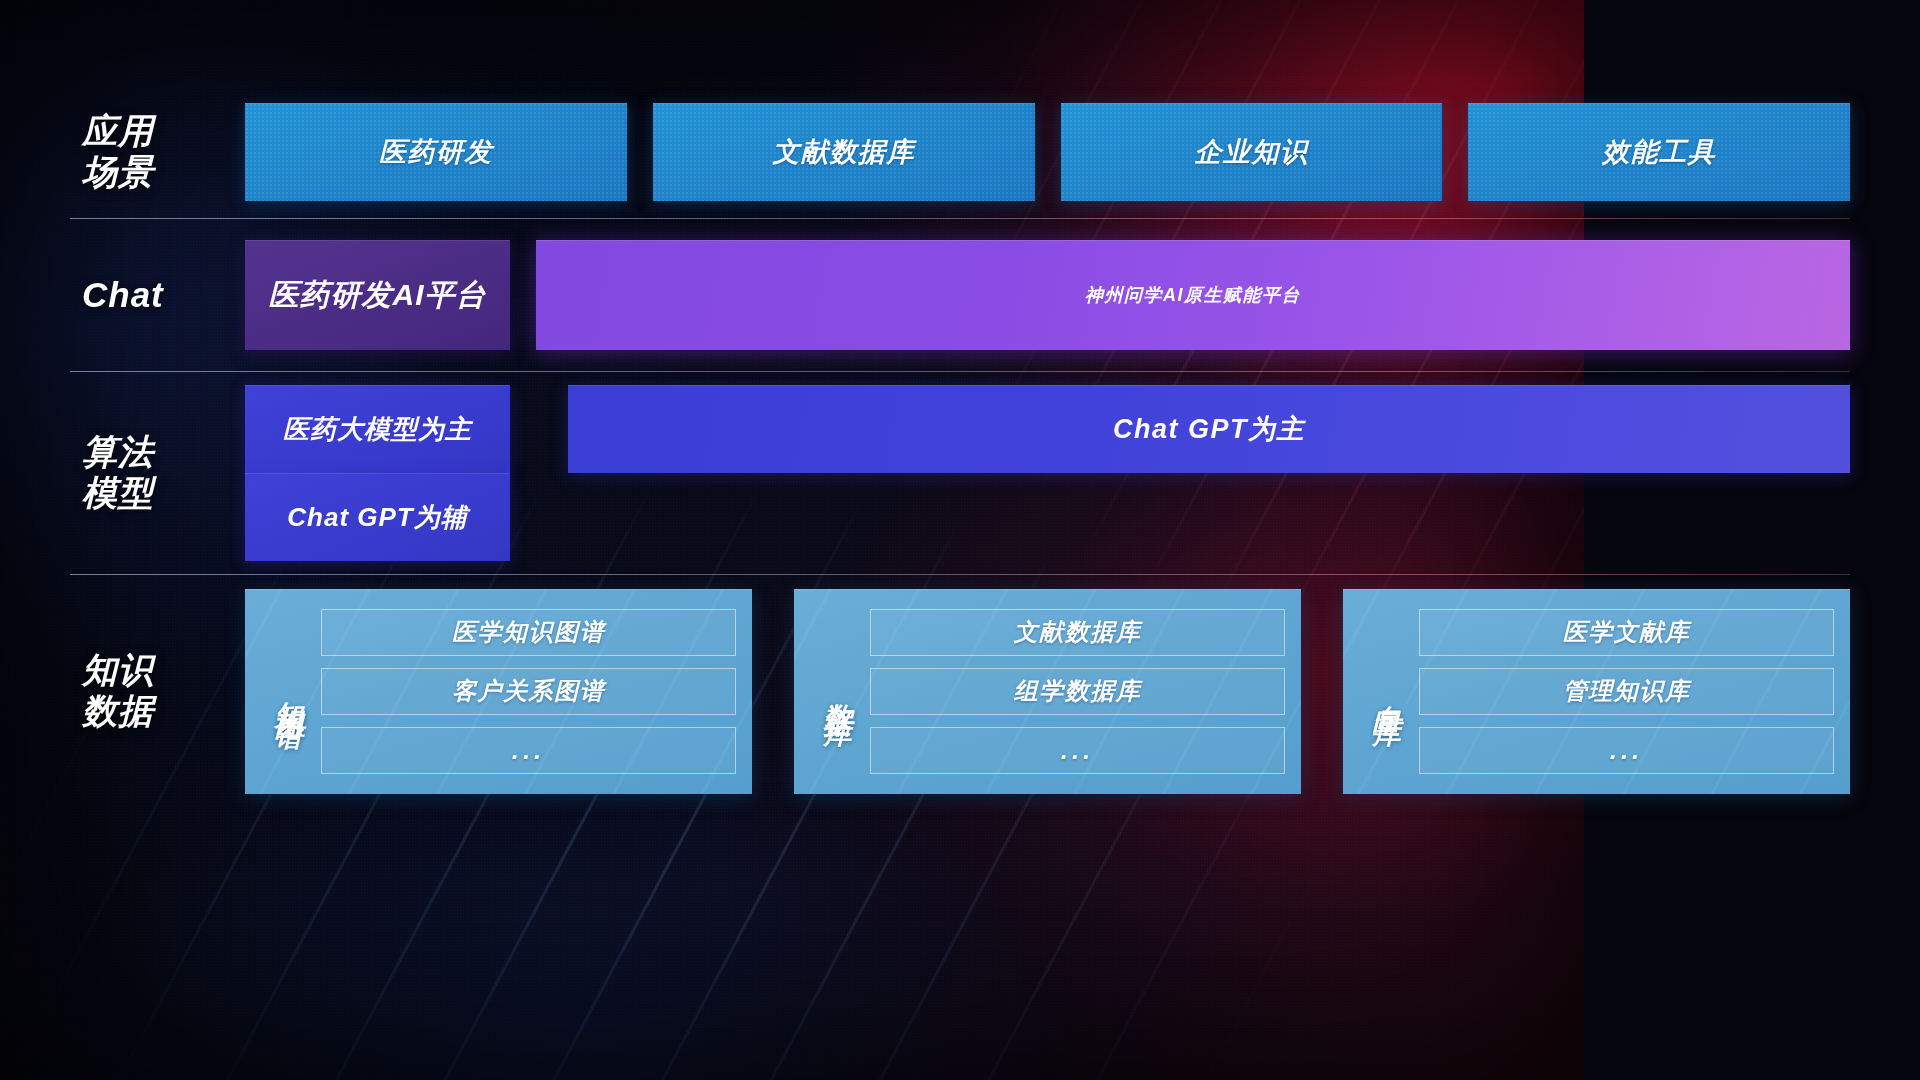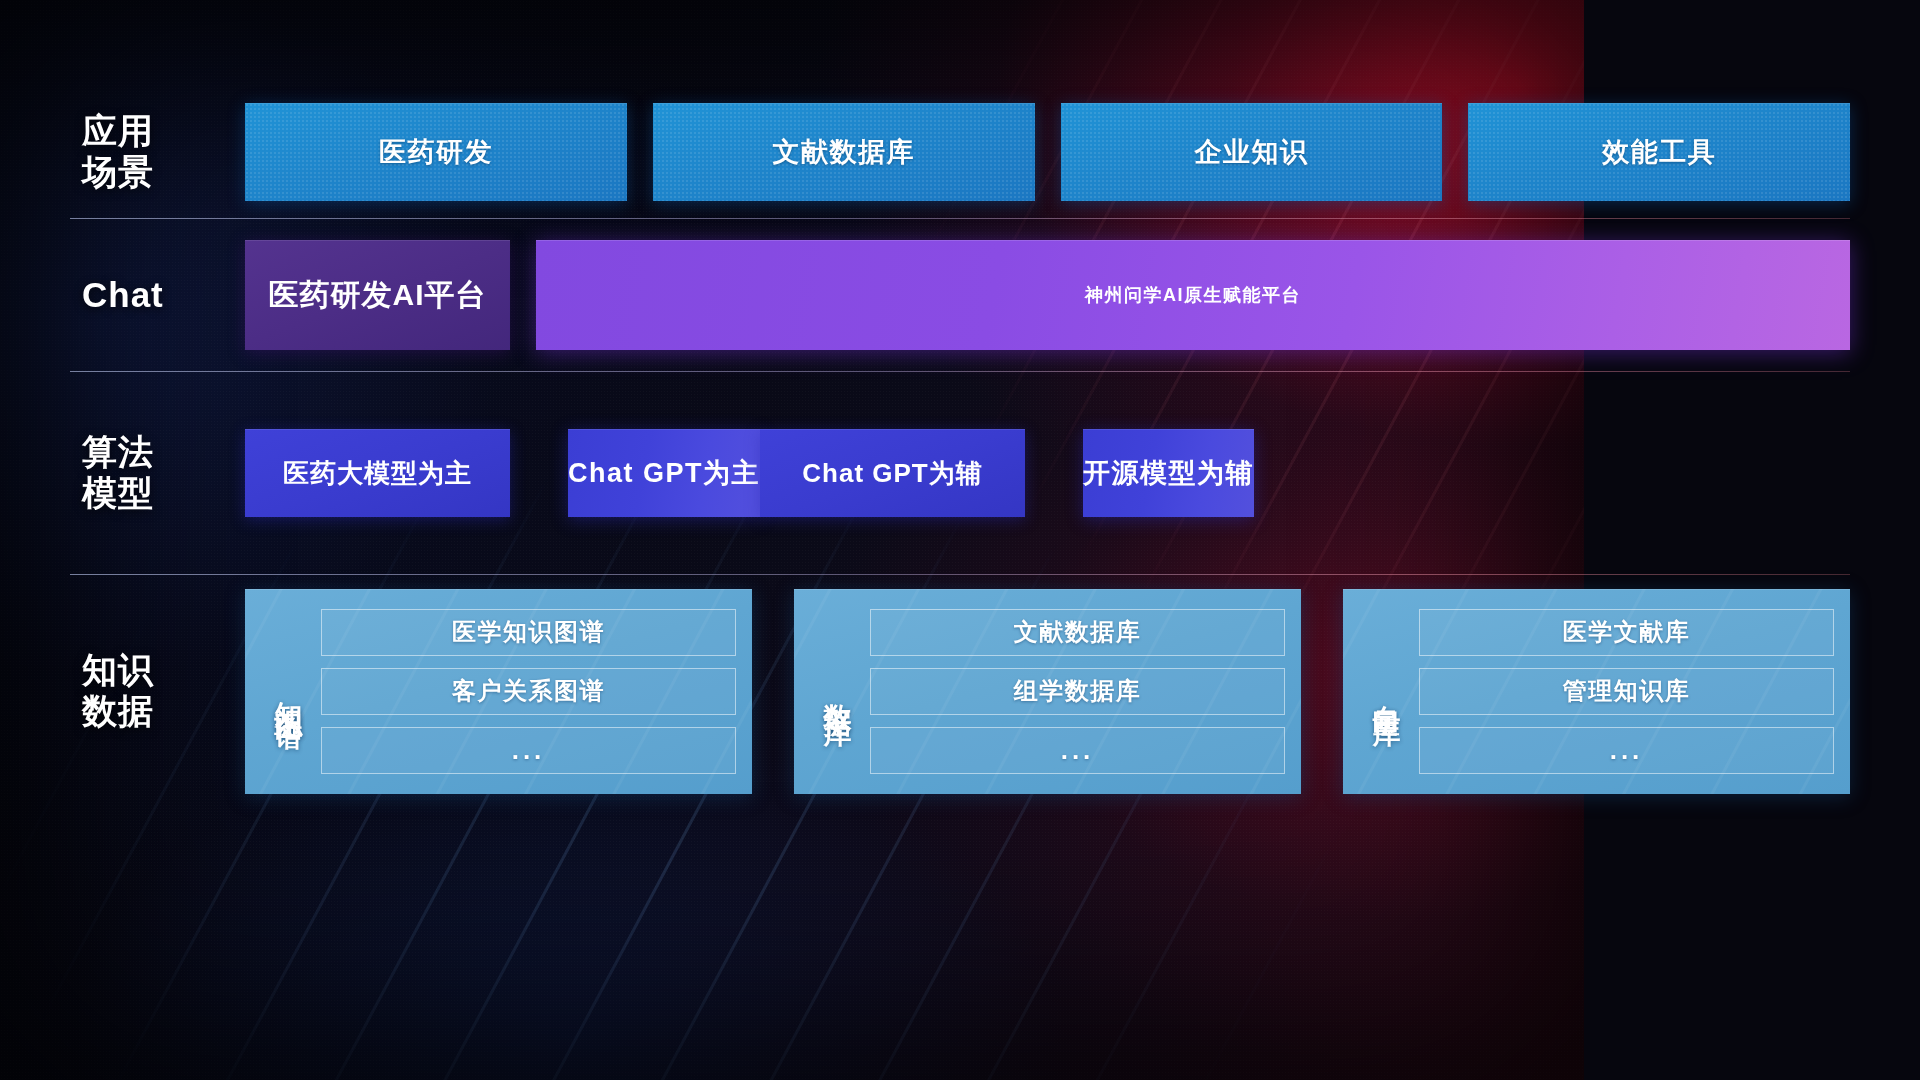--- a/index.html
+++ b/index.html
@@ -40,21 +40,21 @@
   .bg-grain {
     background-image:radial-gradient(rgba(255,255,255,.055) 1px, transparent 1px);
     background-size:3px 3px;
     opacity:.5;
   }
   .bg-vignette {
     box-shadow:inset 0 0 190px 70px rgba(0,0,0,.72);
   }
 
   
-  .stage { position:relative; width:1584px; height:1080px; }
+  .stage { position:relative; width:1584px; height:1080px;font-style:italic; }
   .rows {
     position:absolute; left:70px; top:86px; width:1780px;
   }
   .row { position:relative; display:flex; align-items:center; }
   .row-label {
     width:175px; flex:0 0 175px;
     color:#fff; font-weight:700; line-height:1.16;
     font-size:35px; letter-spacing:1px;
     text-align:left; padding-left:12px;
     text-shadow:0 2px 10px rgba(0,0,0,.7);
@@ -97,21 +97,21 @@
   .maas-right {
     flex:1; height:110px;
     display:flex; align-items:center; justify-content:center;
     background:linear-gradient(100deg,#8249e0 0%,#8a4ce4 35%,#9a55e8 62%,#ab5fe6 82%,#b967e2 100%);
     color:#fff; font-size:18px; font-weight:700; letter-spacing:1.5px;
     box-shadow:0 3px 22px rgba(120,50,220,.45), inset 0 1px 0 rgba(255,255,255,.14);
   }
 
   
   .r3 { height:202px; }
-  .r3 .row-body { }
+  .r3 .row-body { flex-direction:column; }
   .alg-line { display:flex; gap:26px; }
   .alg-left {
     flex:0 0 265px; height:88px;
     display:flex; align-items:center; justify-content:center;
     background:linear-gradient(160deg,#3f41d8 0%,#3a3ccf 50%,#3436c4 100%);
     color:#fff; font-size:26px; font-weight:700; letter-spacing:1px;
     box-shadow:0 3px 14px rgba(40,40,180,.4), inset 0 1px 0 rgba(255,255,255,.1);
   }
   .alg-right {
     flex:1; height:88px;
@@ -197,21 +197,20 @@
     <div class="row r3">
       <div class="row-label">算法
 模型</div>
       <div class="row-body">
         <div class="alg-line">
           <div class="alg-left">医药大模型为主</div>
           <div class="alg-right">Chat GPT为主</div>
         </div>
         <div class="alg-line">
           <div class="alg-left">Chat GPT为辅</div>
-          <div class="alg-right">开源模型为辅</div>
         </div>
       </div>
     </div>
 
     <div class="divider"></div>
 
     <div class="row r4">
       <div class="row-label">知识
 数据</div>
       <div class="row-body">

